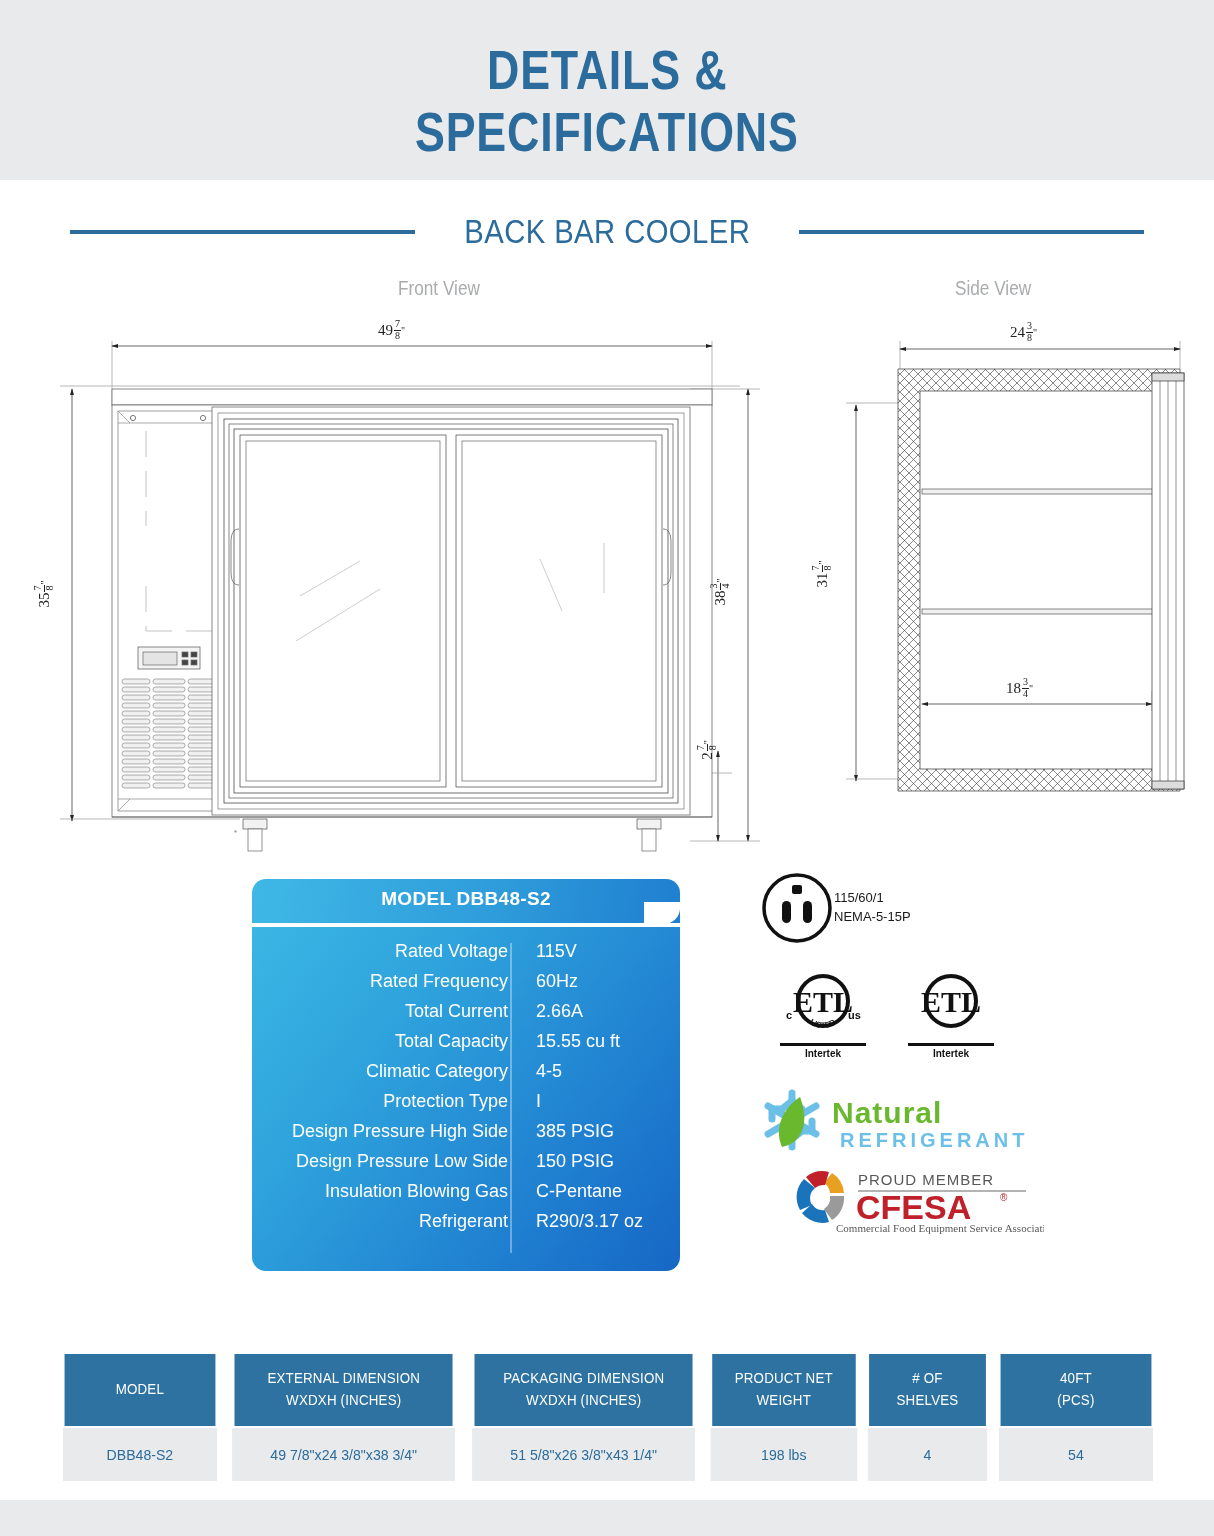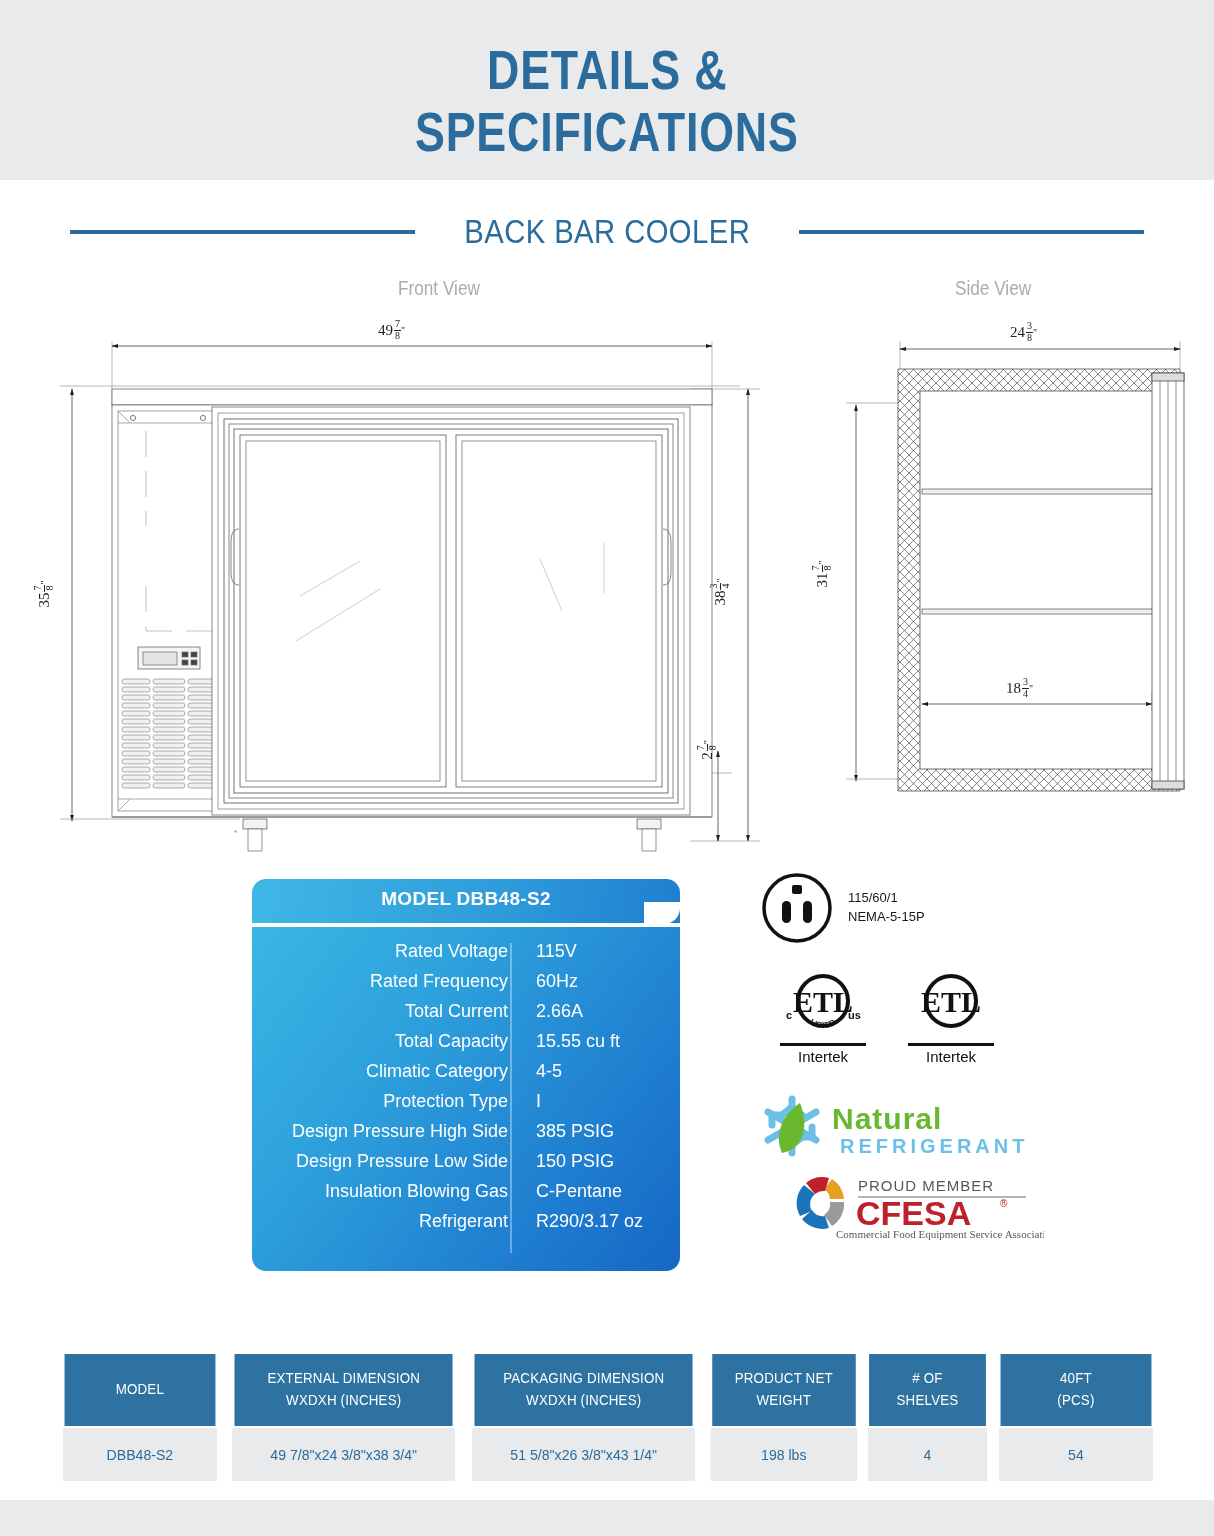--- a/index.html
+++ b/index.html
@@ -106,26 +106,26 @@
   .spec-divider {
     position: absolute; left: 258px; top: 16px; width: 2px; height: 310px;
     background: rgba(255,255,255,0.35);
   }
   .spec-value {
     padding-left: 14px; color: #ffffff; font-size: 18px; white-space: nowrap;
   }
 
   
   .logos { position: absolute; left: 760px; top: 0px; width: 330px; }
-  .plug-row { display: flex; align-items: center; gap: 14px; }
+  .plug-row { display: flex; align-items: center; }
   .plug-text { font-size: 13px; color: #1a1a1a; line-height: 1.45; }
   .etl-row { display: flex; gap: 42px; margin-top: 26px; margin-left: 20px; }
   .etl-block { text-align: center; }
   .etl-name {
-    font-size: 15px; font-weight: normal; color: #111;
+    font-size: 10px; font-weight: bold; color: #111;
     border-top: 3px solid #111; padding-top: 2px; margin-top: 2px;
   }
   .natref { margin-top: 26px; margin-left: -12px; }
   .cfesa { margin-top: 0; margin-left: 24px; }
 
   
   .table-wrap { position: absolute; left: 55px; top: 1352px; width: 1106px; }
   .spec-table { border-collapse: separate; border-spacing: 3px 2px; width: 1106px; }
   .spec-table th {
     background: #2d72a0; color: #ffffff; font-weight: normal;

